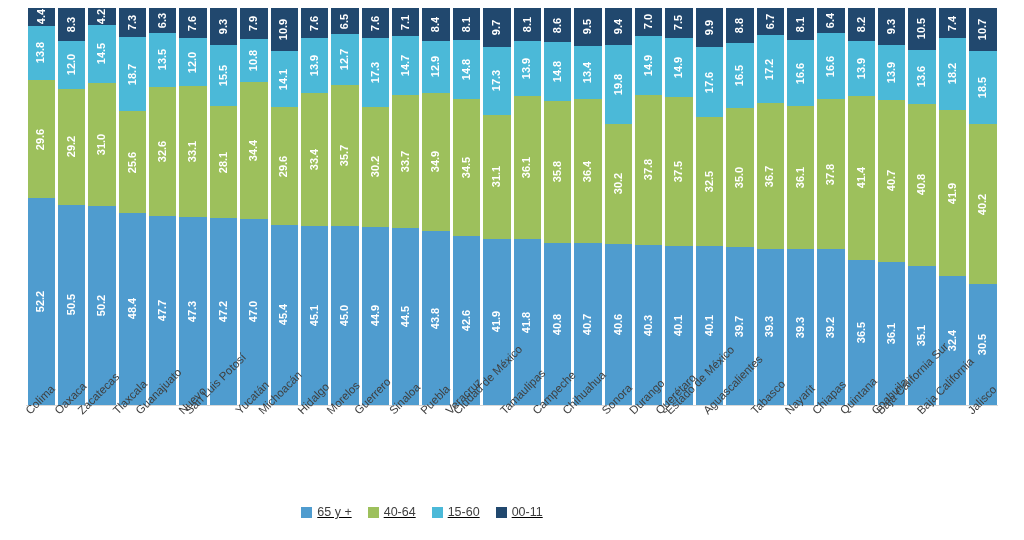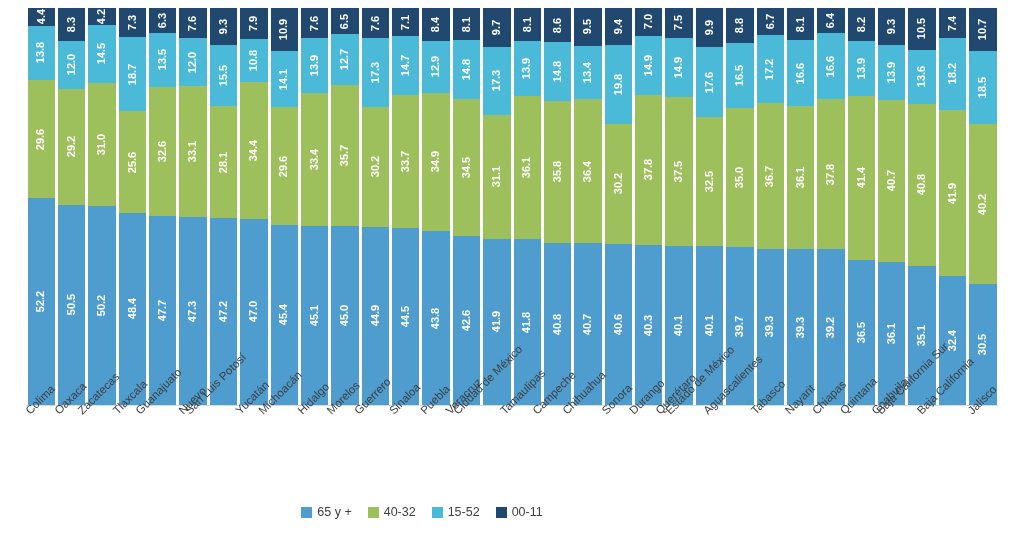--- a/index.html
+++ b/index.html
@@ -95,20 +95,21 @@
   #legend {
     position: absolute;
     left: 0;
     top: 505px;
     width: 844px;
     display: flex;
     flex-direction: row;
     align-items: center;
     justify-content: center;
     gap: 16px;
+    text-decoration: underline;
   }
   .legend-item {
     display: flex;
     flex-direction: row;
     align-items: center;
     gap: 5px;
     font-size: 12.5px;
     color: #3f3f3f;
   }
   .legend-swatch {
@@ -669,24 +670,24 @@
         <span>Jalisco</span>
       </div>
     </div>
   <div id="legend">
       <div class="legend-item">
         <span class="legend-swatch" style="background: rgb(79, 156, 207);"></span>
         <span>65 y +</span>
       </div>
       <div class="legend-item">
         <span class="legend-swatch" style="background: rgb(157, 192, 92);"></span>
-        <span>40-32</span>
+        <span>40-64</span>
       </div>
       <div class="legend-item">
         <span class="legend-swatch" style="background: rgb(75, 185, 216);"></span>
-        <span>15-52</span>
+        <span>15-60</span>
       </div>
       <div class="legend-item">
         <span class="legend-swatch" style="background: rgb(33, 72, 110);"></span>
         <span>00-11</span>
       </div>
     </div>
 </div>
 
 </body></html>

